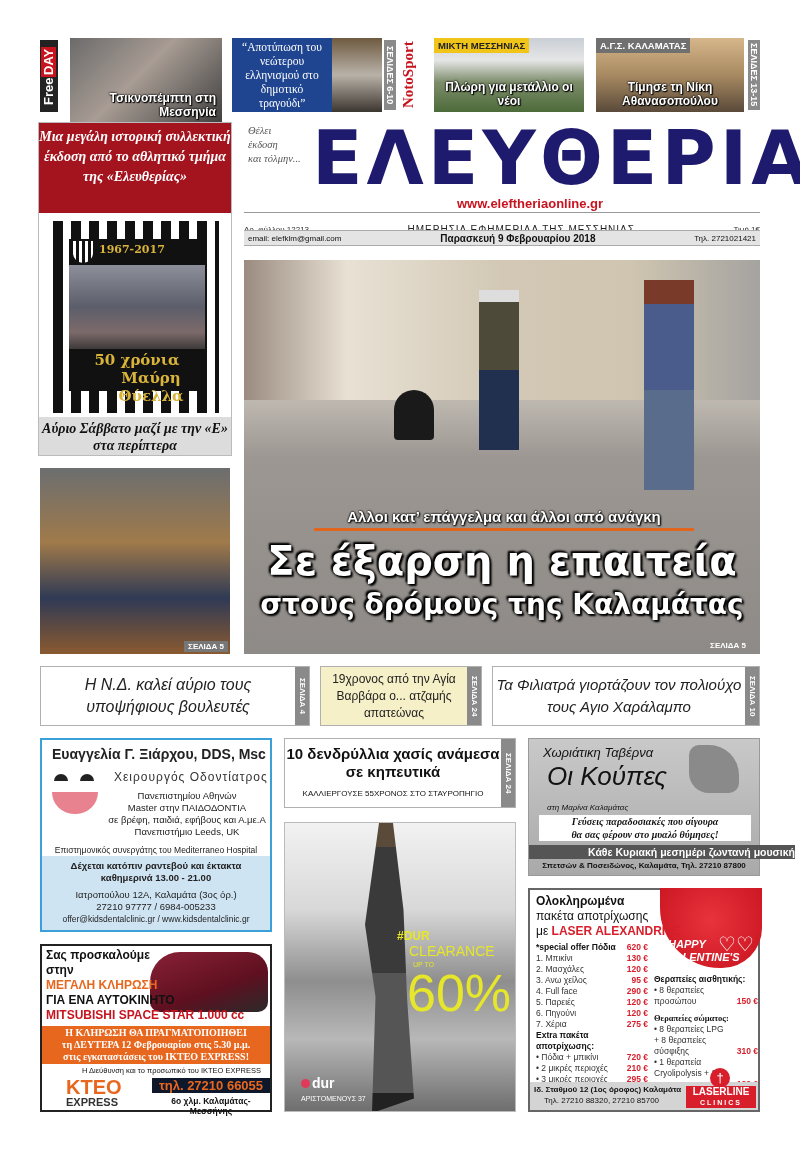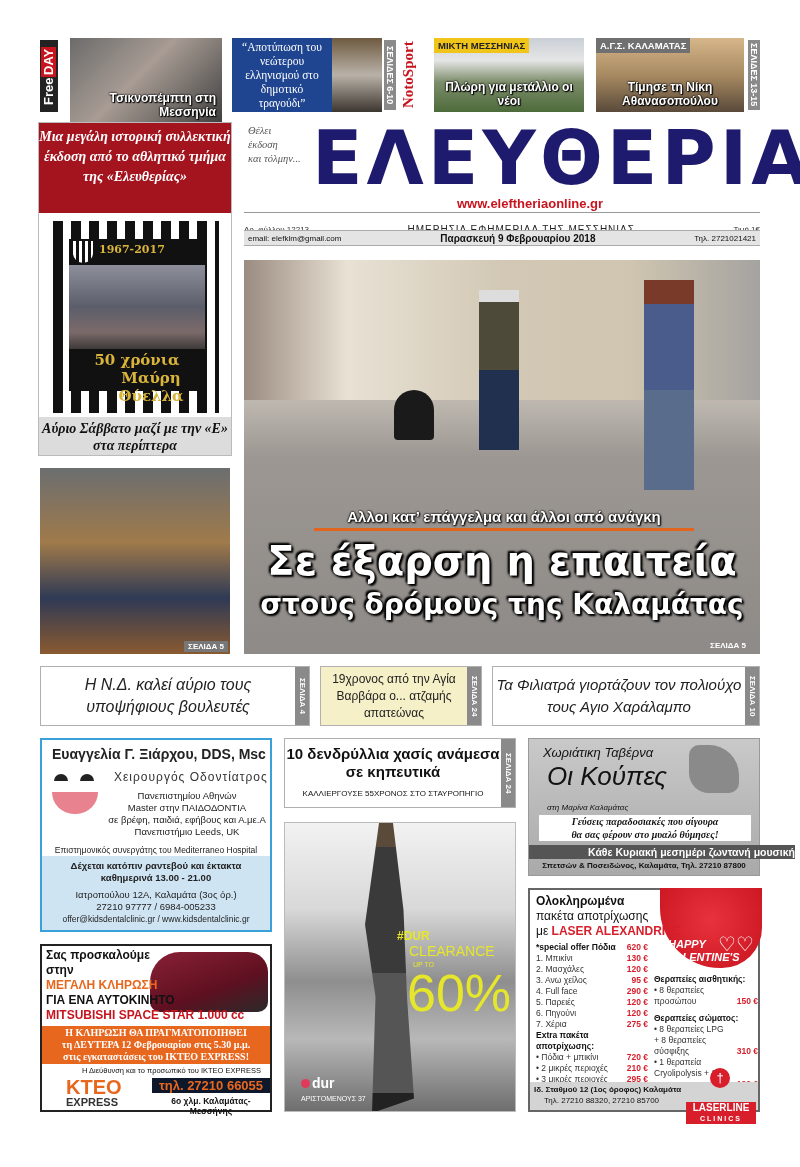--- a/index.html
+++ b/index.html
@@ -282,34 +282,34 @@
       </div>
   </div>
   <div style="position:absolute;left:124px;top:84px;width:104px;">
     <div class="row" style="font-weight:bold;color:#111;">
         <span>Θεραπείες αισθητικής:</span>
       </div>
     <div class="row">
         <span style="width:70px;">• 8 θεραπείες προσώπου</span>
         <span class="price" style="align-self:flex-end;">150 €</span>
       </div>
-    <div class="row" style="font-weight:bold;color:#111;margin-top:6px;">
+    <div class="row" style="font-weight:bold;color:#111;margin-top:6px;font-family:Liberation Serif, serif;">
         <span>Θεραπείες σώματος:</span>
       </div>
     <div class="row">
         <span style="width:72px;">• 8 θεραπείες LPG + 8 θεραπείες σύσφιξης</span>
         <span class="price" style="align-self:flex-end;">310 €</span>
       </div>
     <div class="row">
         <span style="width:72px;">• 1 θεραπεία Cryolipolysis + 2 presso</span>
         <span class="price" style="align-self:flex-end;">120 €</span>
       </div>
   </div>
   <div style="position:absolute;left:0;top:192px;width:228px;height:28px;background:#d4d4d4;">
     <div style="position:absolute;left:4px;top:3px;font-size:8px;font-weight:bold;">Ιδ. Σταθμού 12 (1ος όροφος) Καλαμάτα</div>
     <div style="position:absolute;left:14px;top:14px;font-size:8px;">Τηλ. 27210 88320, 27210 85700</div>
     <div style="position:absolute;left:180px;top:-14px;width:20px;height:20px;background:#d81e2b;border-radius:50%;color:#fff;text-align:center;font-size:13px;line-height:20px;">†</div>
-    <div style="position:absolute;left:156px;top:4px;width:70px;background:#d81e2b;color:#fff;font-weight:bold;font-size:10px;text-align:center;line-height:11px;margin-top:16px;">
+    <div style="position:absolute;left:156px;top:4px;width:70px;background:#d81e2b;color:#fff;font-weight:bold;font-size:10px;text-align:center;line-height:11px;">
       <div>LASERLINE</div>
       <div style="font-size:7px;letter-spacing:2px;">CLINICS</div>
     </div>
   </div>
 </div>
 
 </body></html>

